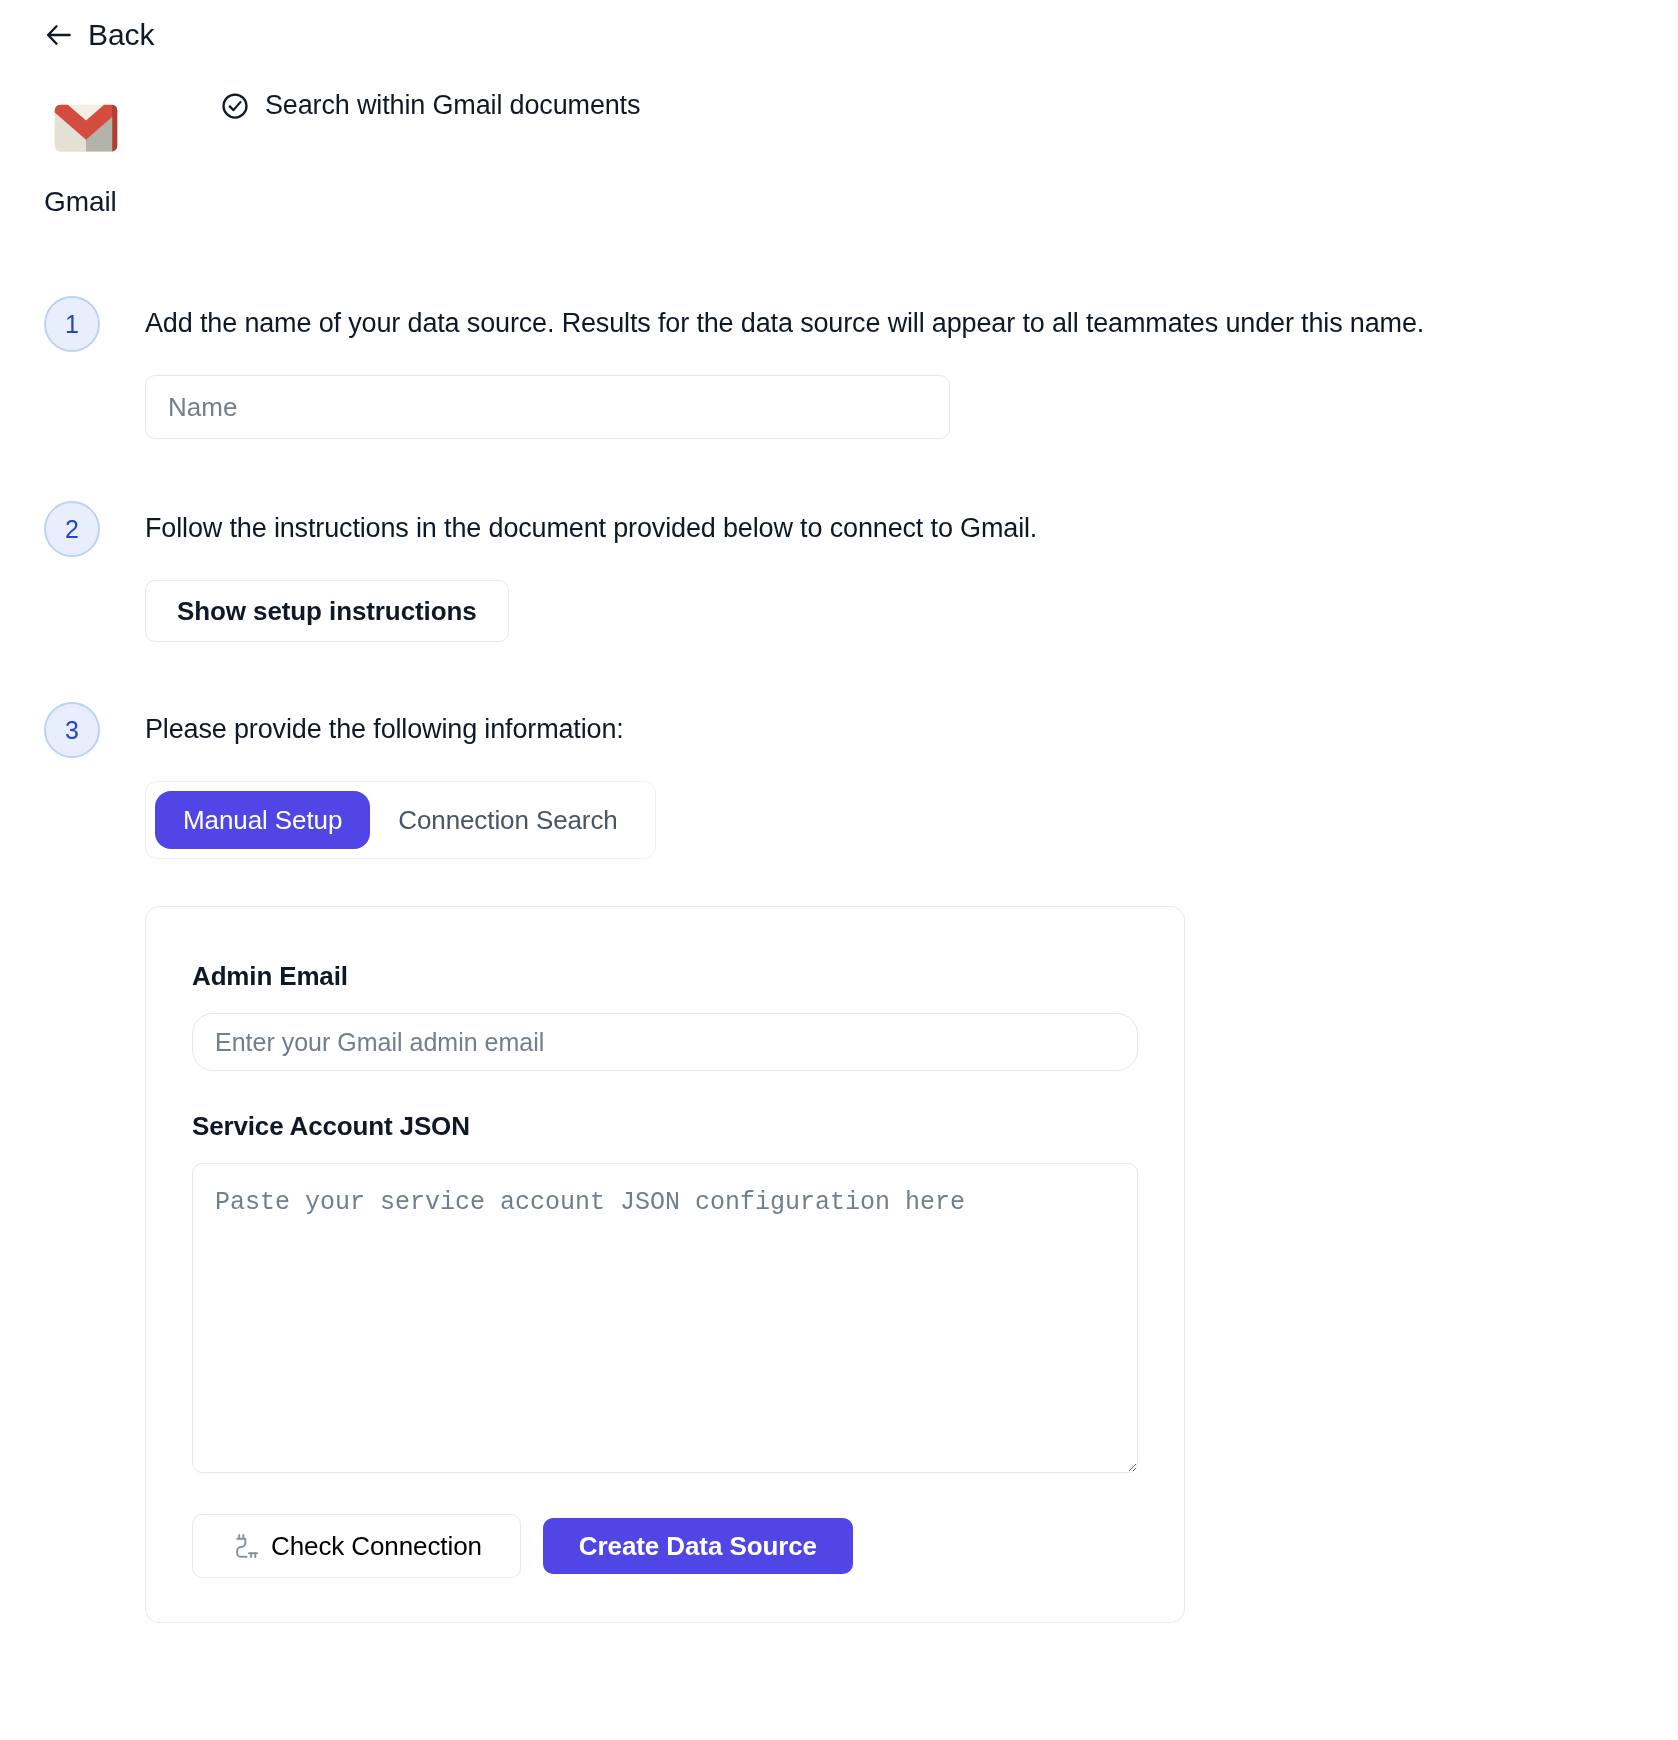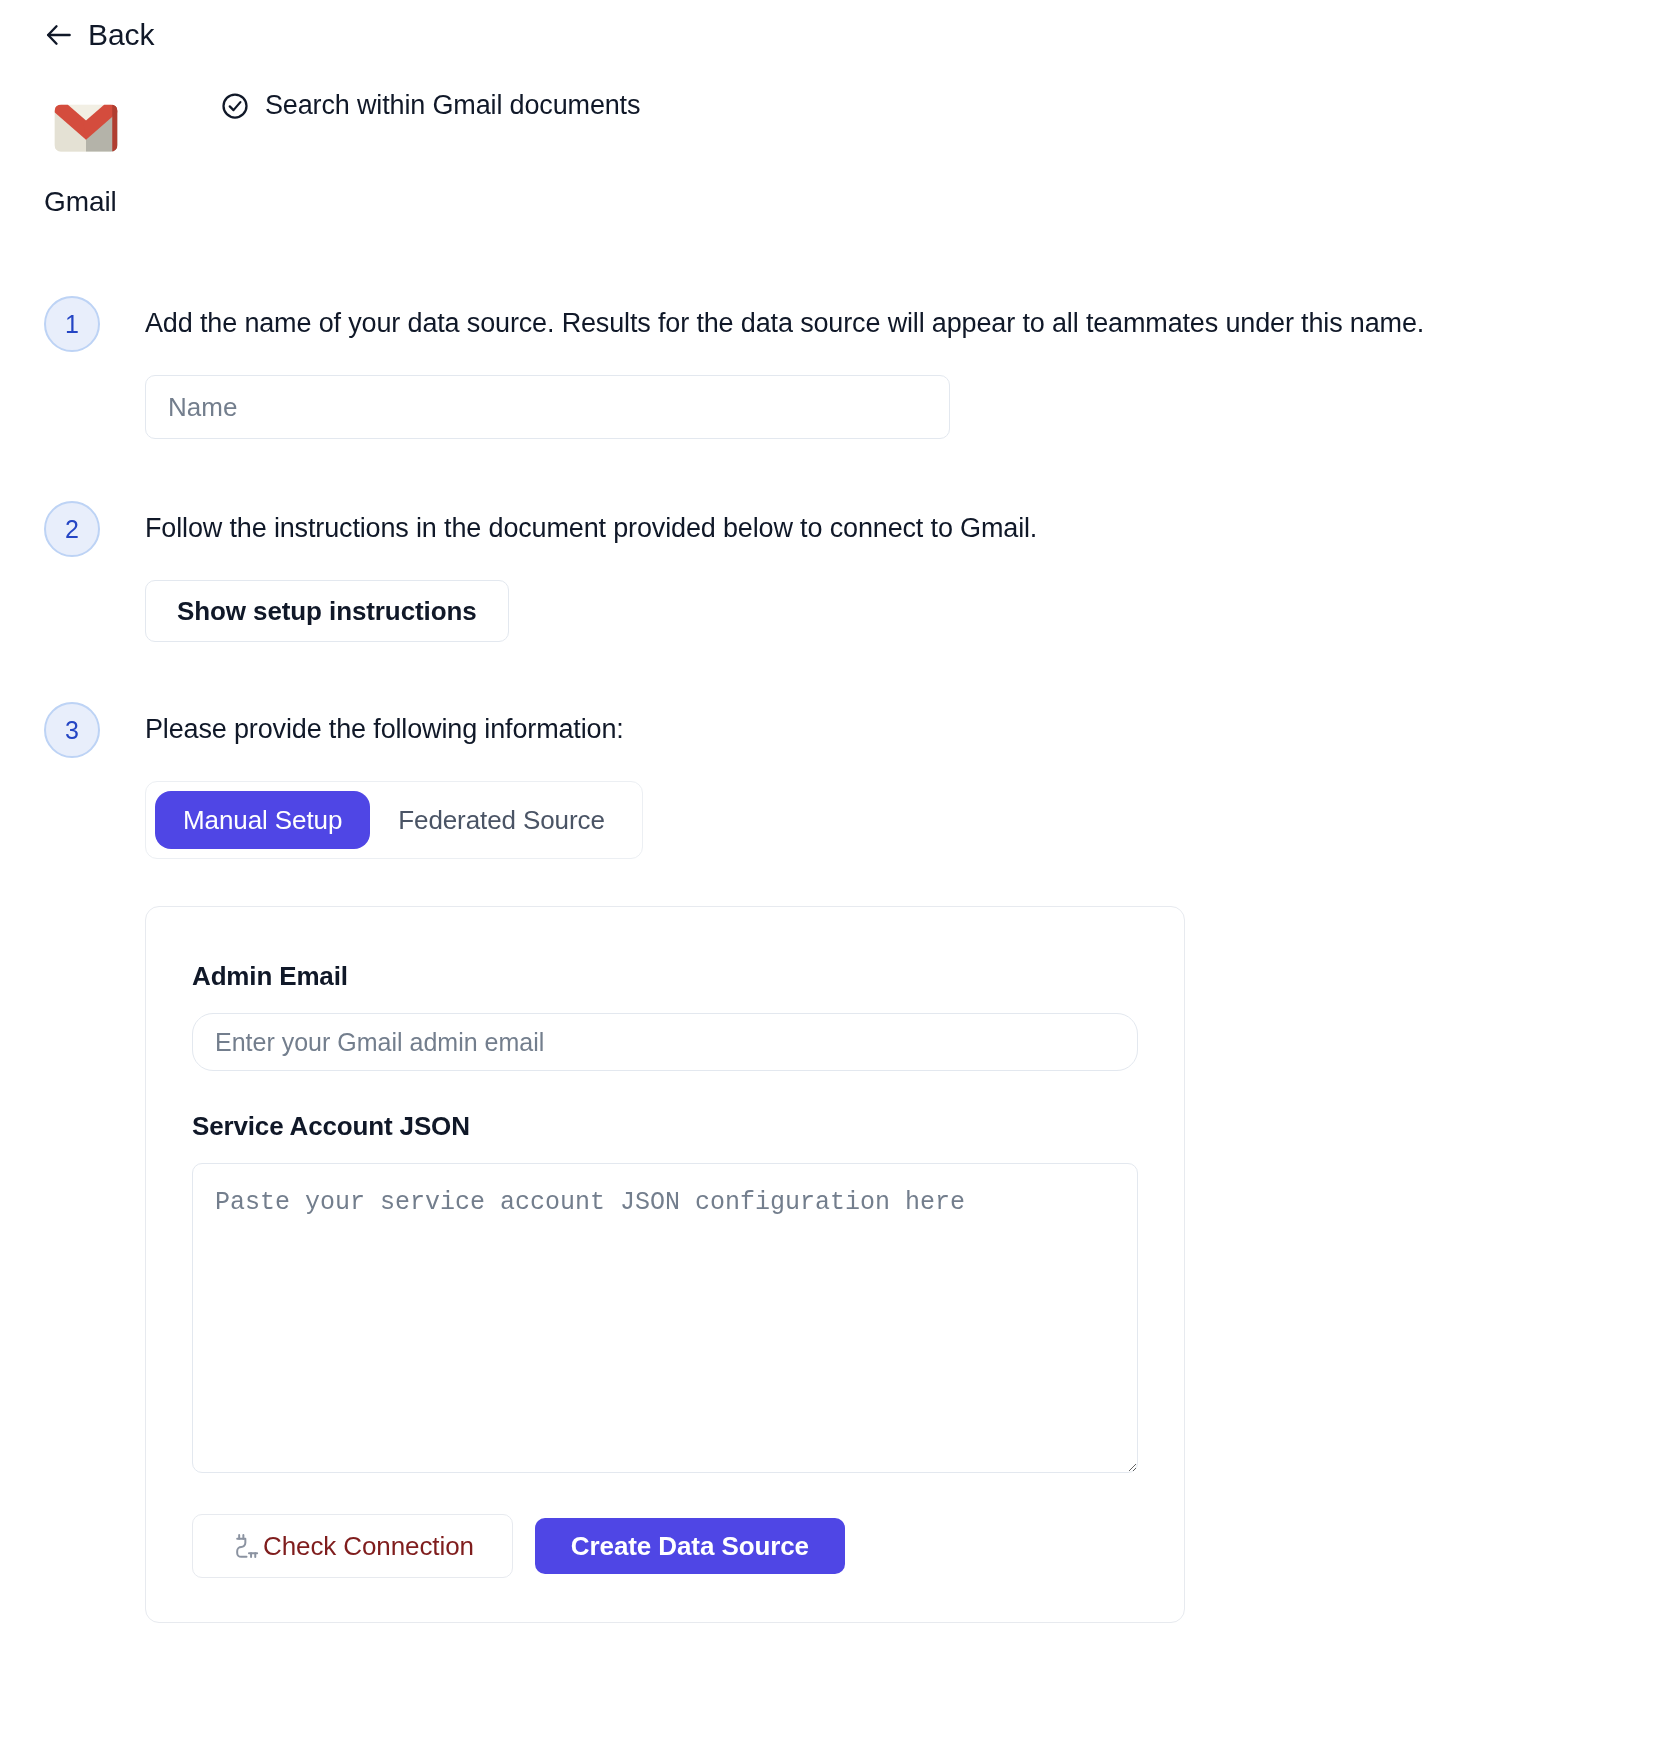--- a/index.html
+++ b/index.html
@@ -250,29 +250,29 @@
   .card-actions {
     margin-top: 41px;
     display: flex;
     align-items: center;
     gap: 22px;
   }
   .btn-check {
     display: inline-flex;
     align-items: center;
     justify-content: center;
-    gap: 4px;
+    gap: 12px;
     height: 64px;
     padding: 0 38px;
     border: 1px solid #e7eaef;
     border-radius: 10px;
     background: #ffffff;
     font-family: "Liberation Sans", sans-serif;
     font-size: 26px;
-    color: #7f1d1d;
+    color: #000000;
     cursor: not-allowed;
     letter-spacing: -0.1px;
   }
   .plug-icon {
     width: 28px;
     height: 28px;
     display: block;
     color: #8b93a1;
     flex: 0 0 28px;
   }
@@ -366,21 +366,21 @@
       <div class="step-head">
         <div class="step-badge">3</div>
         <div class="step-text">Please provide the following information:</div>
       </div>
 
       <div class="step-body">
 
         
         <div class="tabs">
           <button class="tab active">Manual Setup</button>
-          <button class="tab">Federated Source</button>
+          <button class="tab">Connection Search</button>
         </div>
 
         
         <div class="form-card">
 
           <div class="field-group">
             <div class="field-label">Admin Email</div>
             <input class="text-input" type="text" placeholder="Enter your Gmail admin email" style="">
           </div>
 

